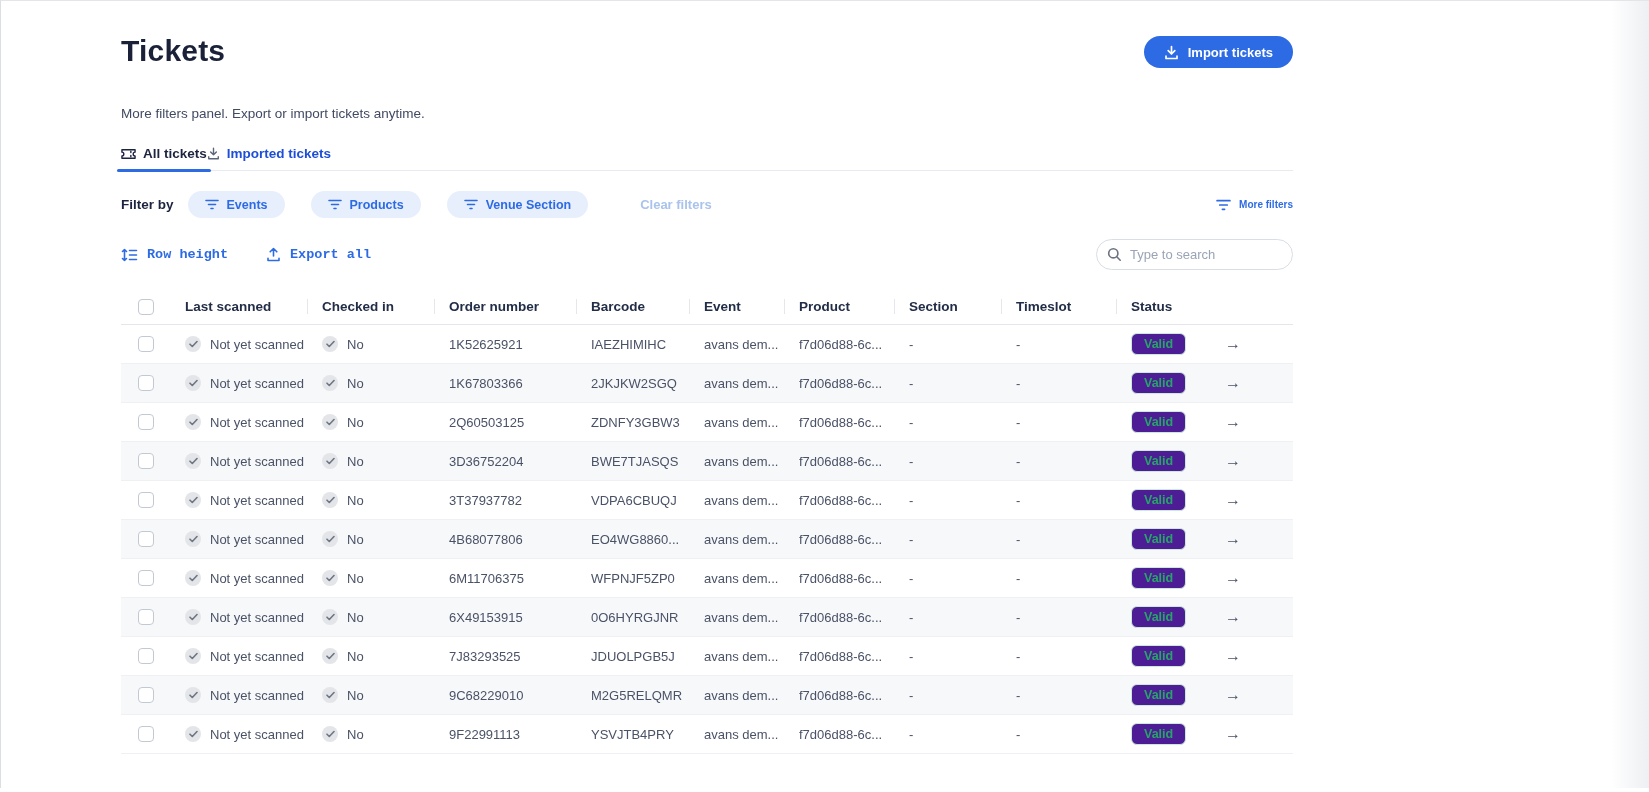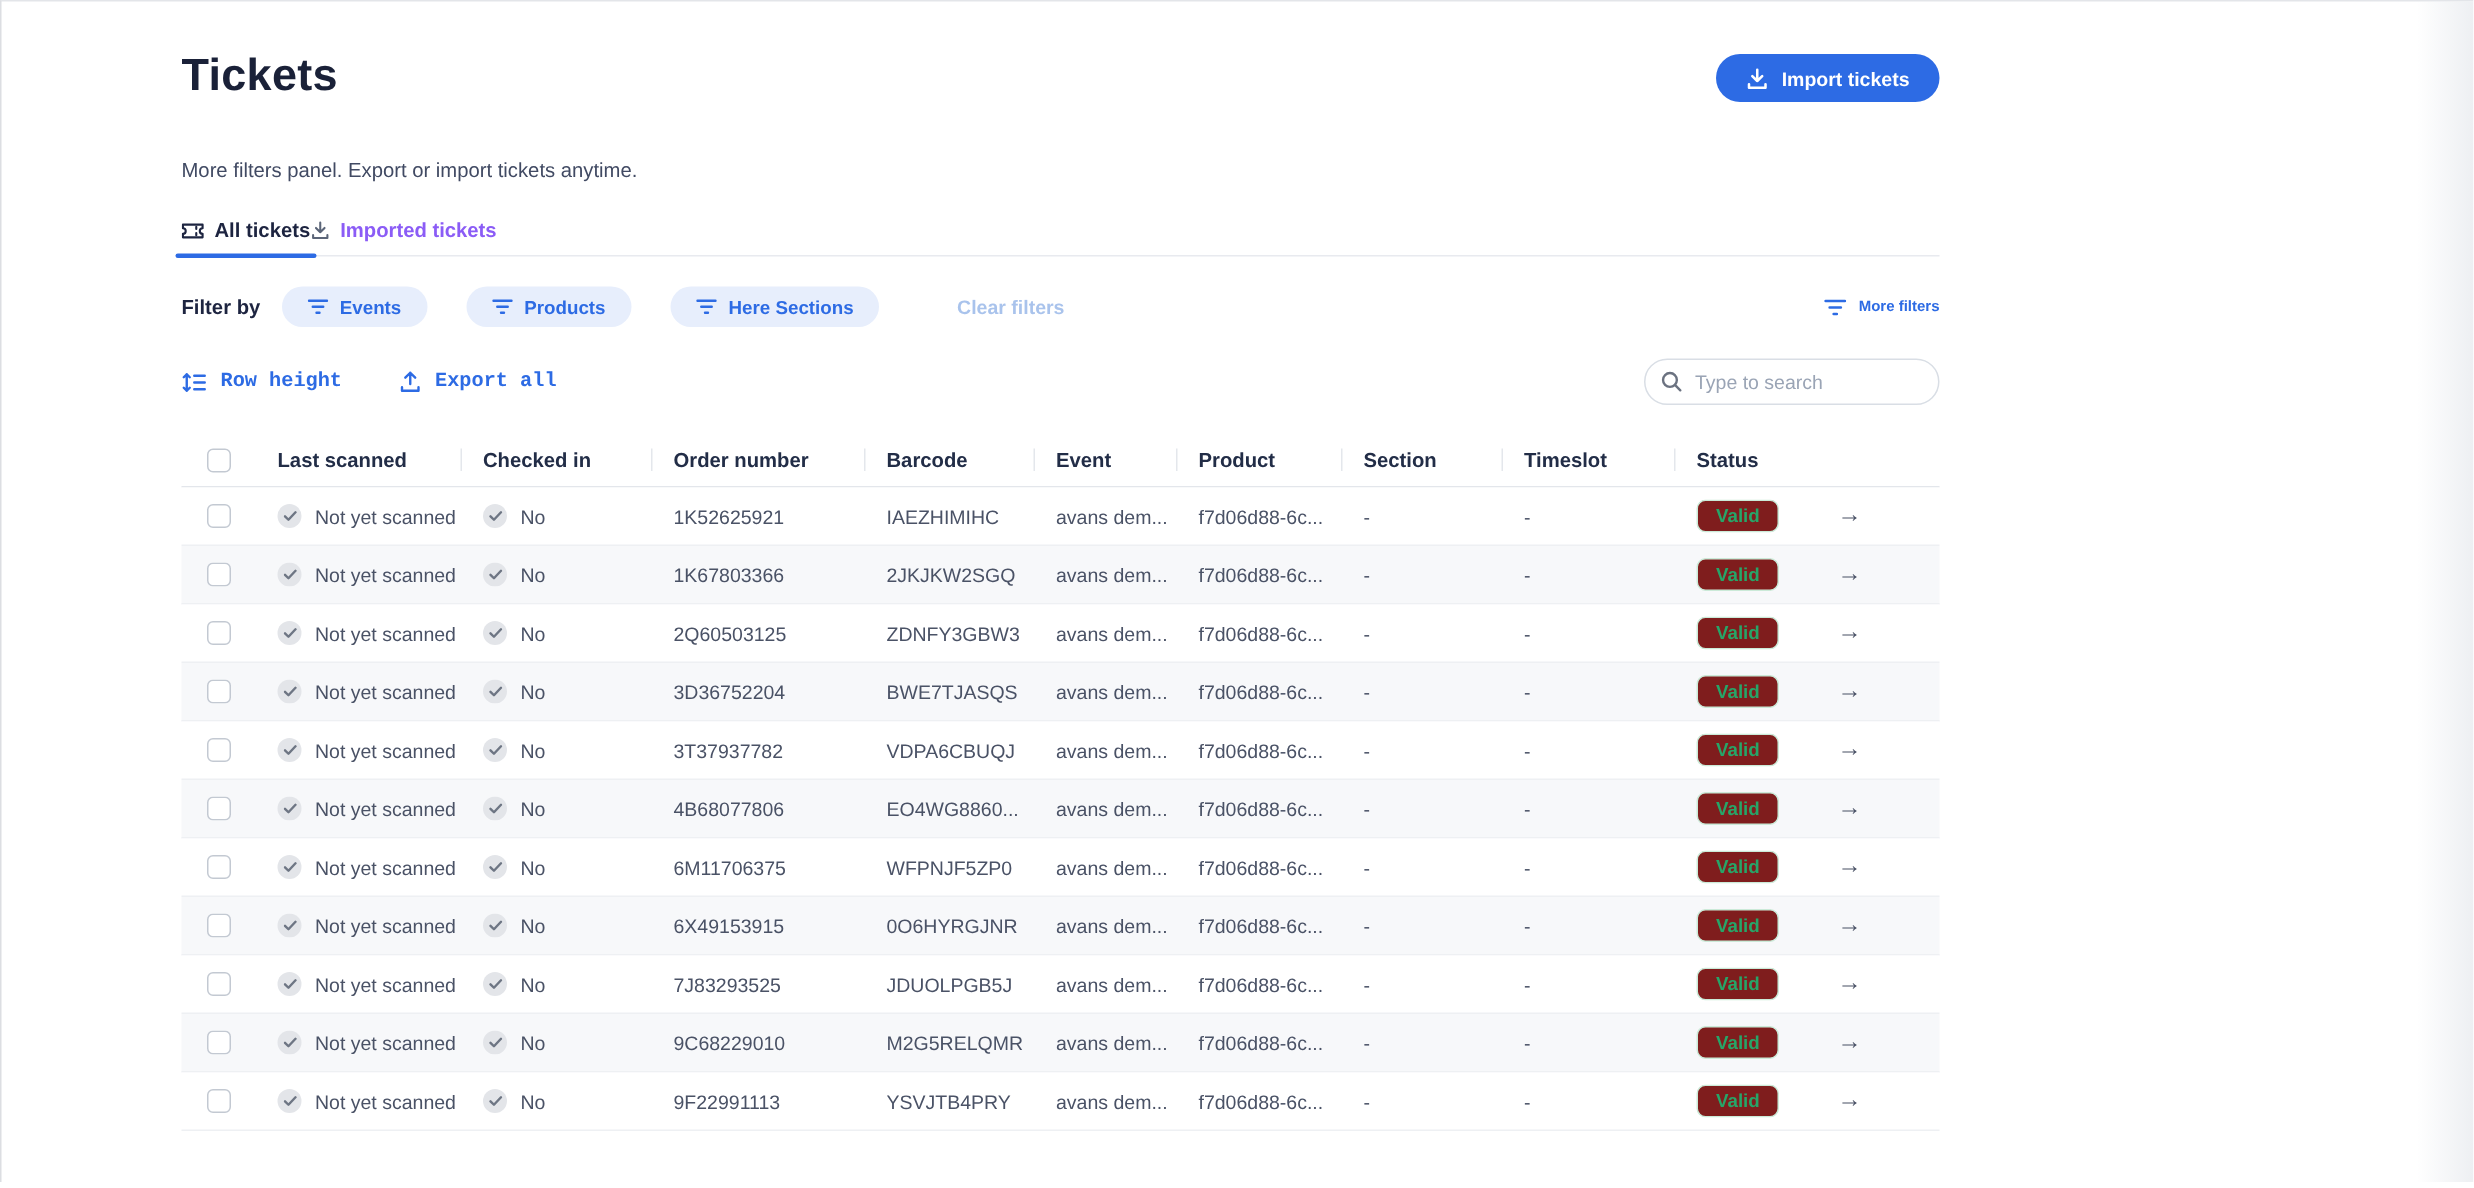--- a/index.html
+++ b/index.html
@@ -29,21 +29,21 @@
     background:#2d6be4; color:#fff; border:none; cursor:pointer;
     height:32px; padding:0 20px; border-radius:16px;
     font-family:inherit; font-size:13px; font-weight:700; margin-top:2px;
   }
   .desc { margin-top:16px; font-size:13.5px; line-height:20px; color:#414a63; max-width:900px; }
 
   
   .tabs { display:flex; margin-top:22px; border-bottom:1px solid #e8eaef;text-align:right; }
   .tab {
     display:inline-flex; align-items:center; gap:7px; cursor:pointer;
-    padding-bottom:9px; font-size:13.5px; font-weight:700; color:#8b5cf6; position:relative;
+    padding-bottom:9px; font-size:13.5px; font-weight:700; color:#1d4ed8; position:relative;
   }
   .tab.active { color:#1d2440; }
   .tab.active::after {
     content:""; position:absolute; left:-4px; right:-4px; bottom:-2px;
     height:3px; border-radius:3px; background:#2d6be4;
   }
 
   
   .filter-row { display:flex; align-items:center; margin-top:20px; }
   .filter-by { font-size:13.5px; font-weight:700; color:#1d2440; margin-right:14px; }
@@ -93,21 +93,21 @@
   .checkbox {
     display:inline-block; width:16px; height:16px; border:1.6px solid #c3c9d2;
     border-radius:4px; background:#fff; cursor:pointer;
   }
   .check-circle {
     display:inline-flex; align-items:center; justify-content:center;
     width:16px; height:16px; border-radius:50%; background:#e3e5e9; margin-right:9px; flex:0 0 16px;
   }
   .badge {
     display:inline-block; padding:3px 12px; border-radius:6px;
-    background:#7f1d1d; border:1px solid #cbead8; color:#27a568;
+    background:#4c1d95; border:1px solid #cbead8; color:#27a568;
     font-size:12.5px; font-weight:700;
   }
   .row-arrow { font-size:16px; color:#4a5266; padding-left:8px; }
   svg { display:block; }
 </style>
 </head>
 <body>
 
 <div class="page">
   <div class="content">
@@ -166,21 +166,21 @@
           </svg>
         </span>
         <span>Products</span>
       </span>
       <span class="chip">
         <span>
           <svg width="14" height="11" viewBox="0 0 14 11" fill="none" stroke="#2d6be4" stroke-width="1.6" stroke-linecap="round">
             <path d="M1 1.5h12M3.5 5.5h7M6 9.5h2"></path>
           </svg>
         </span>
-        <span>Here Sections</span>
+        <span>Venue Section</span>
       </span>
       <span class="clear-filters">Clear filters</span>
       <span class="more-filters">
         <span>
           <svg width="15" height="12" viewBox="0 0 14 11" fill="none" stroke="#2d6be4" stroke-width="1.6" stroke-linecap="round">
             <path d="M1 1.5h12M3.5 5.5h7M6 9.5h2"></path>
           </svg>
         </span>
         <span>More filters</span>
       </span>

